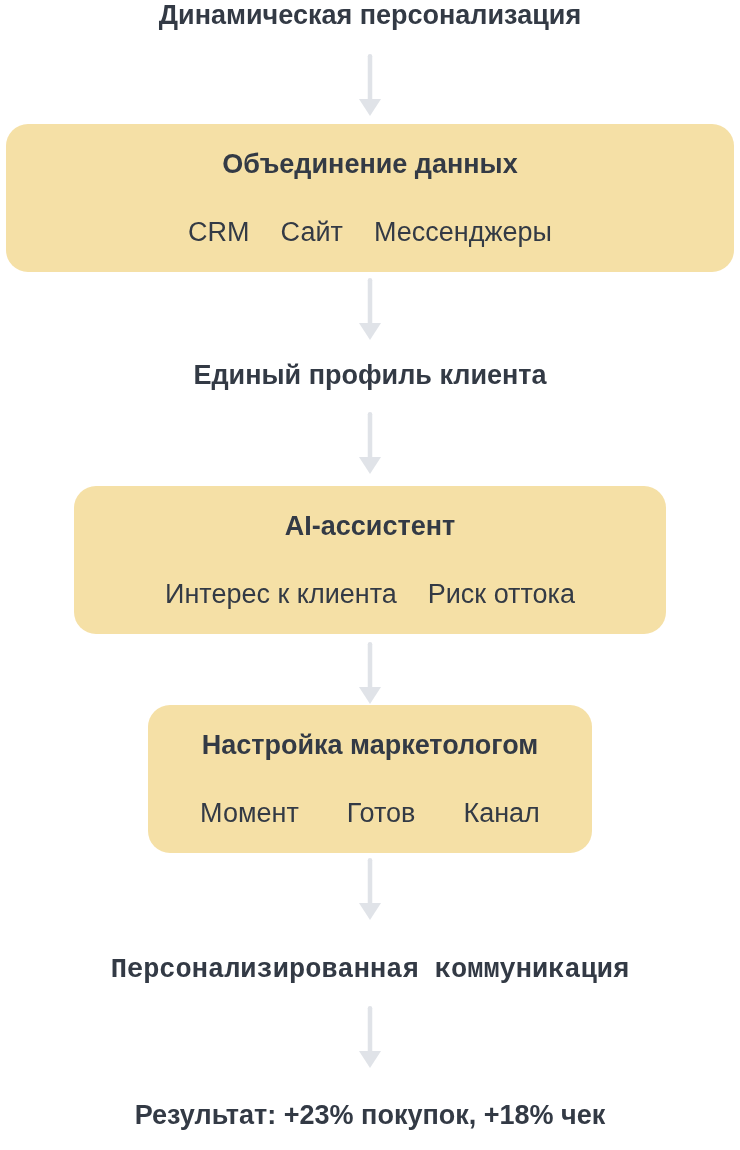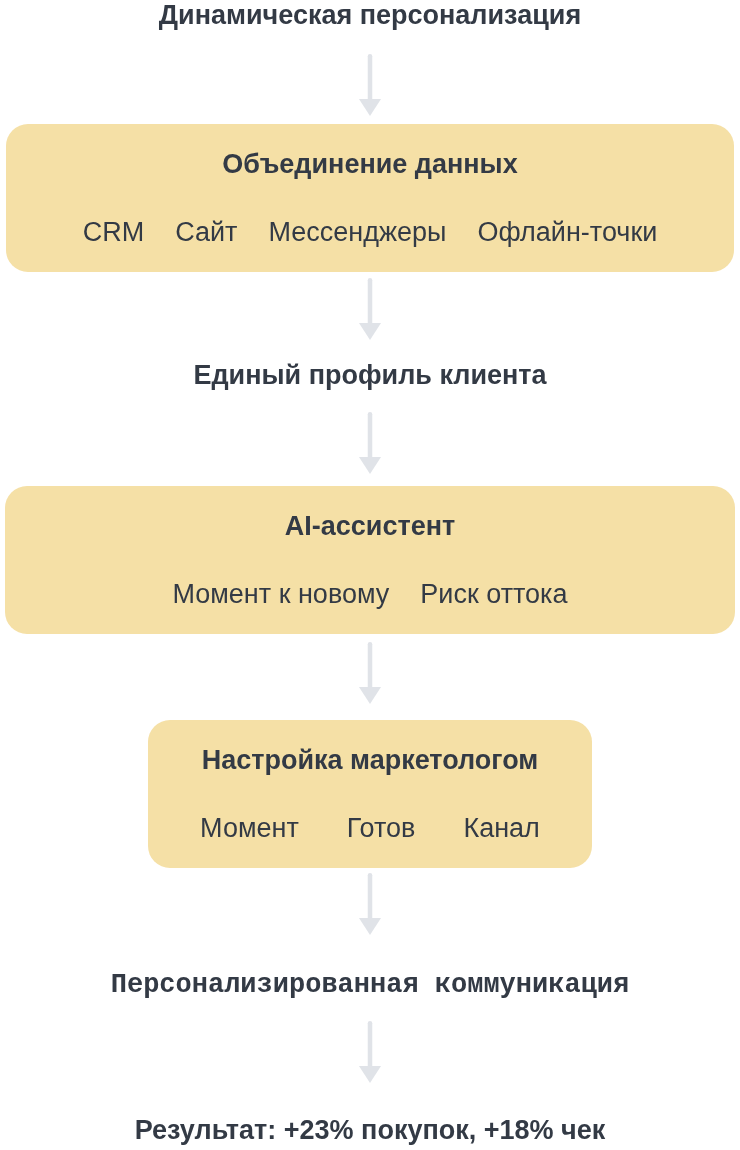--- a/index.html
+++ b/index.html
@@ -31,23 +31,23 @@
     white-space:nowrap;
   }
   .flow-title{margin-top:0;}
   .arrow{display:block;flex:0 0 auto;}
   .arrow .stem,.arrow .head{fill:var(--arrow);}
   .arrow-1{margin-top:24px;}
   .box-1{margin-top:8px;width:728px;}
   .arrow-2{margin-top:6px;}
   .flow-label-1{margin-top:20px;}
   .arrow-3{margin-top:22px;}
-  .box-2{margin-top:12px;width:730px;}
+  .box-2{margin-top:12px;width:592px;}
   .arrow-4{margin-top:8px;}
-  .box-3{margin-top:16px;width:444px;}
+  .box-3{margin-top:1px;width:444px;}
   .arrow-5{margin-top:5px;}
   .flow-label-2{margin-top:35px;font-family:Liberation Mono, monospace;}
   .arrow-6{margin-top:21px;}
   .flow-result{margin-top:32px;}
   .box{
     background:var(--box-fill);
     border-radius:22px;
     padding:25px 20px;
     text-align:center;
   }
@@ -80,40 +80,39 @@
     <rect class="stem" x="10.75" y="0" width="4.5" height="47" rx="2.25"></rect>
     <polygon class="head" points="2,45 24,45 13,62"></polygon>
   </svg>
 
   <section class="box box-1">
     <div class="box-title">Объединение данных</div>
     <div class="box-items">
       <span class="box-item">CRM</span>
       <span class="box-item">Сайт</span>
       <span class="box-item">Мессенджеры</span>
-      <span class="box-item">Офлайн-точки</span>
     </div>
   </section>
 
   <svg class="arrow arrow-2" width="26" height="62" viewBox="0 0 26 62" aria-hidden="true">
     <rect class="stem" x="10.75" y="0" width="4.5" height="47" rx="2.25"></rect>
     <polygon class="head" points="2,45 24,45 13,62"></polygon>
   </svg>
 
   <div class="flow-label flow-label-1">Единый профиль клиента</div>
 
   <svg class="arrow arrow-3" width="26" height="62" viewBox="0 0 26 62" aria-hidden="true">
     <rect class="stem" x="10.75" y="0" width="4.5" height="47" rx="2.25"></rect>
     <polygon class="head" points="2,45 24,45 13,62"></polygon>
   </svg>
 
   <section class="box box-2">
     <div class="box-title">AI-ассистент</div>
     <div class="box-items">
-      <span class="box-item">Момент к новому</span>
+      <span class="box-item">Интерес к клиента</span>
       <span class="box-item">Риск оттока</span>
     </div>
   </section>
 
   <svg class="arrow arrow-4" width="26" height="62" viewBox="0 0 26 62" aria-hidden="true">
     <rect class="stem" x="10.75" y="0" width="4.5" height="47" rx="2.25"></rect>
     <polygon class="head" points="2,45 24,45 13,62"></polygon>
   </svg>
 
   <section class="box box-3">

